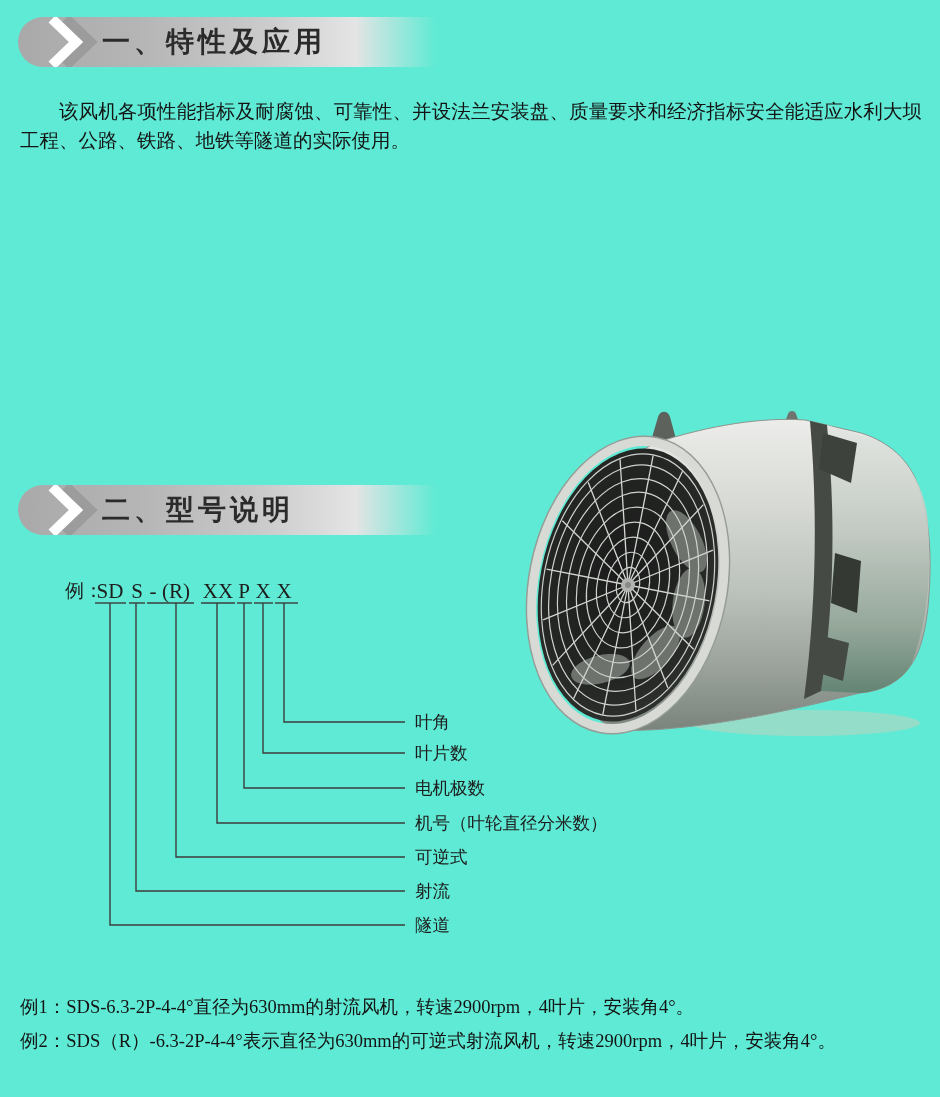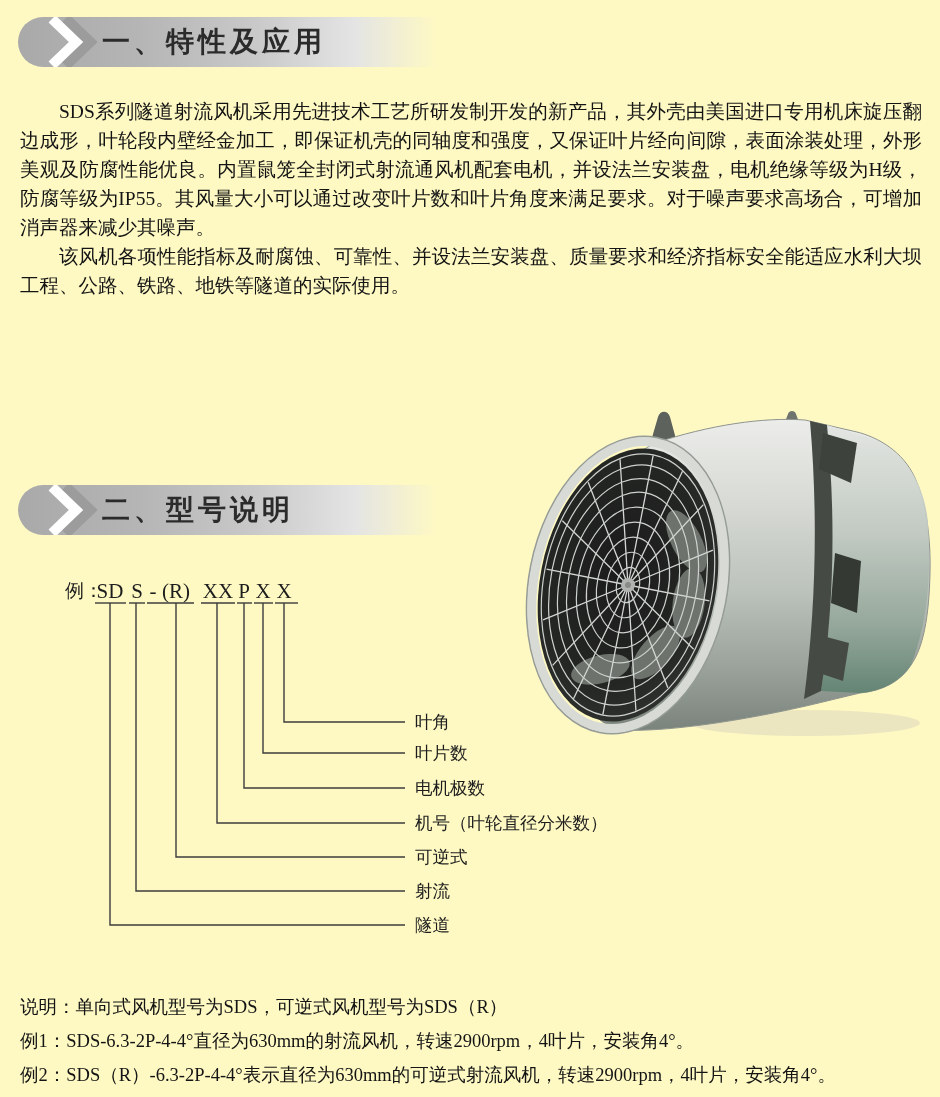--- a/index.html
+++ b/index.html
@@ -1,20 +1,20 @@
 <!DOCTYPE html>
 <html lang="zh"><head>
 <meta charset="utf-8">
 <title></title>
 <style>
   * { margin:0; padding:0; box-sizing:border-box; }
   html,body { background:#ffffff; }
   .page {
     position:relative; width:940px; height:1097px;
-    background:#fef9c3; overflow:hidden;
+    background:#5eead4; overflow:hidden;
     font-family:"Liberation Serif","DejaVu Serif",serif;
     color:#111;
   }
   
   .banner {
     position:absolute; left:18px; width:432px; height:50px;
     border-top-left-radius:25px; border-bottom-left-radius:25px;
     background:linear-gradient(90deg,#a9a9a9 0%,#b5b5b5 28%,#c9c9c9 55%,#e4e4e4 78%,rgba(255,255,255,0) 97%);
   }
   .banner-icon { position:absolute; left:0; top:0; }
@@ -53,21 +53,20 @@
 
   <header class="banner banner-1">
     <svg class="banner-icon" width="100" height="50" viewBox="0 0 100 50">
       <polyline points="47,2 71,25 47,48" fill="none" stroke="#9c9c9c" stroke-width="12"></polyline>
       <polyline points="34,2 58,25 34,48" fill="none" stroke="#ffffff" stroke-width="10"></polyline>
     </svg>
     <h1 class="banner-title">一、特性及应用</h1>
   </header>
 
   <section class="features">
-    <p>SDS系列隧道射流风机采用先进技术工艺所研发制开发的新产品，其外壳由美国进口专用机床旋压翻边成形，叶轮段内壁经金加工，即保证机壳的同轴度和强度，又保证叶片经向间隙，表面涂装处理，外形美观及防腐性能优良。内置鼠笼全封闭式射流通风机配套电机，并设法兰安装盘，电机绝缘等级为H级，防腐等级为IP55。其风量大小可以通过改变叶片数和叶片角度来满足要求。对于噪声要求高场合，可增加消声器来减少其噪声。</p>
     <p>该风机各项性能指标及耐腐蚀、可靠性、并设法兰安装盘、质量要求和经济指标安全能适应水利大坝工程、公路、铁路、地铁等隧道的实际使用。</p>
   </section>
 
   <header class="banner banner-2">
     <svg class="banner-icon" width="100" height="50" viewBox="0 0 100 50">
       <polyline points="47,2 71,25 47,48" fill="none" stroke="#9c9c9c" stroke-width="12"></polyline>
       <polyline points="34,2 58,25 34,48" fill="none" stroke="#ffffff" stroke-width="10"></polyline>
     </svg>
     <h1 class="banner-title">二、型号说明</h1>
   </header>
@@ -192,18 +191,17 @@
         <ellipse cx="123" cy="182" rx="68.6" ry="107.6"></ellipse>
         <ellipse cx="123" cy="182" rx="77.4" ry="121.4"></ellipse>
         <ellipse cx="123" cy="182" rx="84.5" ry="132.5"></ellipse>
       </g>
       <circle cx="123" cy="182" r="7" fill="#b0b3af"></circle>
       <circle cx="123" cy="182" r="3" fill="#878a86"></circle>
     </g>
   </svg>
 
   <footer class="notes">
-    <p>说明：单向式风机型号为SDS，可逆式风机型号为SDS（R）</p>
     <p>例1：SDS-6.3-2P-4-4°直径为630mm的射流风机，转速2900rpm，4叶片，安装角4°。</p>
     <p>例2：SDS（R）-6.3-2P-4-4°表示直径为630mm的可逆式射流风机，转速2900rpm，4叶片，安装角4°。</p>
   </footer>
 
 </div>
 
 </body></html>

